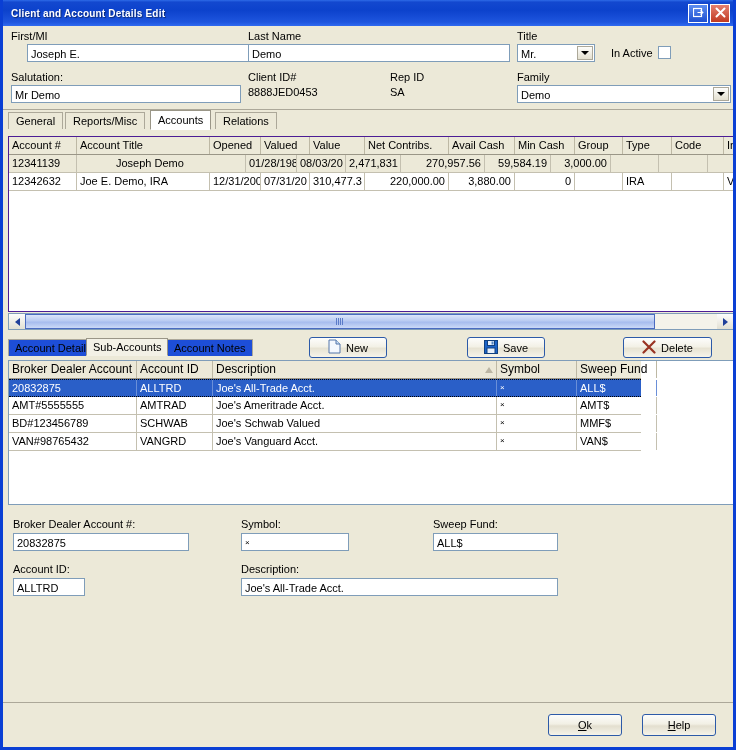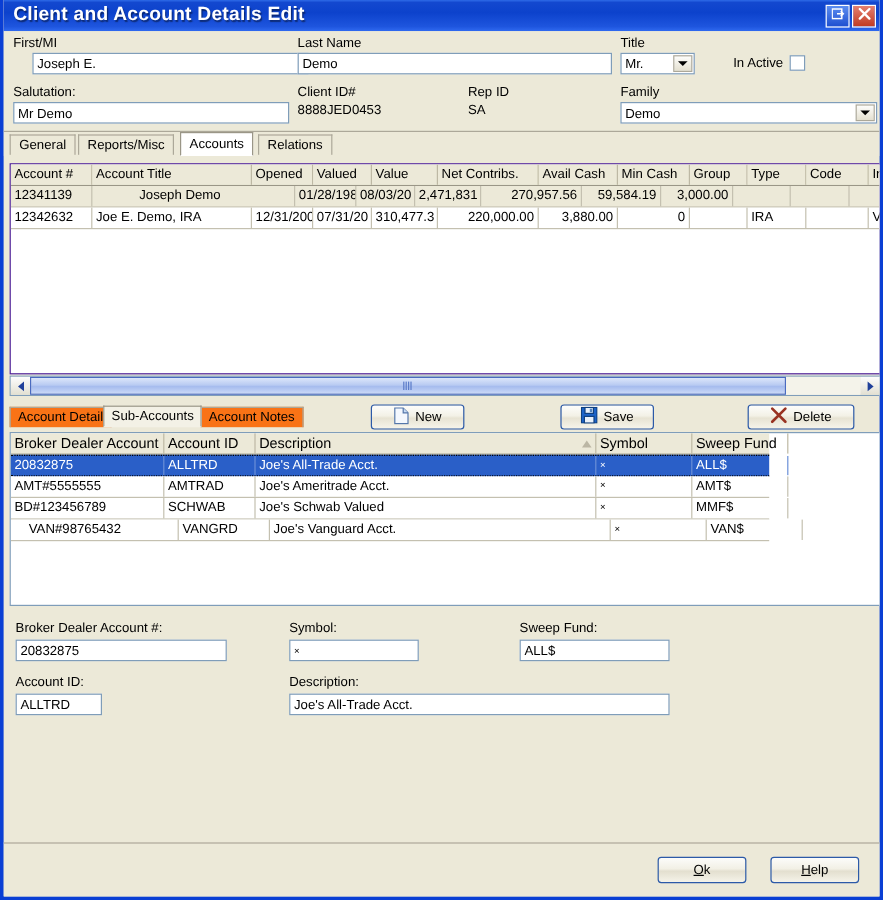--- a/index.html
+++ b/index.html
@@ -29,21 +29,21 @@
   .titlebar {
     height: 26px;
     background: linear-gradient(180deg,#2E6BE8 0%, #1348CF 8%, #0C42CC 40%, #1E55DE 85%, #2F6AF0 100%);
     display: flex;
     align-items: center;
     padding: 0 3px 0 8px;
     box-sizing: border-box;
   }
   .title-text {
     color: #ffffff;
-    font-size: 16px;
+    font-size: 10px;
     font-weight: bold;
     letter-spacing: 0.2px;
     flex: 1;
     text-shadow: 1px 1px 1px rgba(0,0,0,0.45);
   }
   .tb-btn {
     width: 20px; height: 19px;
     margin-left: 2px;
     border: 1px solid #ffffff;
     box-sizing: border-box;
@@ -233,21 +233,21 @@
 
   
   .subtabstrip { position: absolute; left: 5px; top: 338px; height: 18px; }
   .subtab {
     position: absolute;
     top: 1px;
     height: 17px;
     line-height: 16px;
     padding: 0 6px;
     font-size: 11px;
-    background: #f97316;
+    background: #1d4ed8;
     border: 1px solid #ACA899;
     border-bottom: none;
     box-sizing: border-box;
     cursor: pointer;
     white-space: nowrap;
   }
   .subtab.active {
     top: 0; height: 18px; line-height: 17px;
     background: #F3F1E6;
     border: 1px solid #9A9687;
@@ -351,21 +351,21 @@
   </div>
 
   <div class="hdr-form">
     <div class="fld-label" style="left:8px;  top:4px;">First/MI</div>
     <div class="txtbox" style="left:24px;  top:18px; width:230px; height:18px;">Joseph E.</div>
 
     <div class="fld-label" style="left:245px; top:4px;">Last Name</div>
     <div class="txtbox" style="left:245px; top:18px; width:262px; height:18px;">Demo</div>
 
     <div class="fld-label" style="left:514px; top:4px;">Title</div>
-    <div class="combo" style="left:514px; top:18px; width:62px; height:18px;">
+    <div class="combo" style="left:514px; top:18px; width:78px; height:18px;">
       <span>Mr.</span>
       <span class="arrowbtn">
           <i class="dn-arrow"></i>
         </span>
     </div>
 
     <div class="chkwrap" style="left:608px; top:20px;">
       <span class="fld-label" style="position:static;">In Active</span>
       <span class="chkbox"></span>
     </div>
@@ -526,21 +526,21 @@
             <div class="sc" style="width: 80px; flex: 0 0 80px;">AMT$</div>
           </div>
           <div class="srow norm">
             <div class="sc" style="width: 128px; flex: 0 0 128px;">BD#123456789</div>
             <div class="sc" style="width: 76px; flex: 0 0 76px;">SCHWAB</div>
             <div class="sc" style="width: 284px; flex: 0 0 284px;">Joe's Schwab Valued</div>
             <div class="sc tiny" style="width: 80px; flex: 0 0 80px;">×</div>
             <div class="sc" style="width: 80px; flex: 0 0 80px;">MMF$</div>
           </div>
           <div class="srow norm">
-            <div class="sc" style="width: 128px; flex: 0 0 128px; margin-left: 12px;">VAN#98765432</div>
+            <div class="sc" style="width: 128px; flex: 0 0 128px;">VAN#98765432</div>
             <div class="sc" style="width: 76px; flex: 0 0 76px;">VANGRD</div>
             <div class="sc" style="width: 284px; flex: 0 0 284px;">Joe's Vanguard Acct.</div>
             <div class="sc tiny" style="width: 80px; flex: 0 0 80px;">×</div>
             <div class="sc" style="width: 80px; flex: 0 0 80px;">VAN$</div>
           </div>
         </div>
     </div>
   </div>
 
   <div class="detail">

